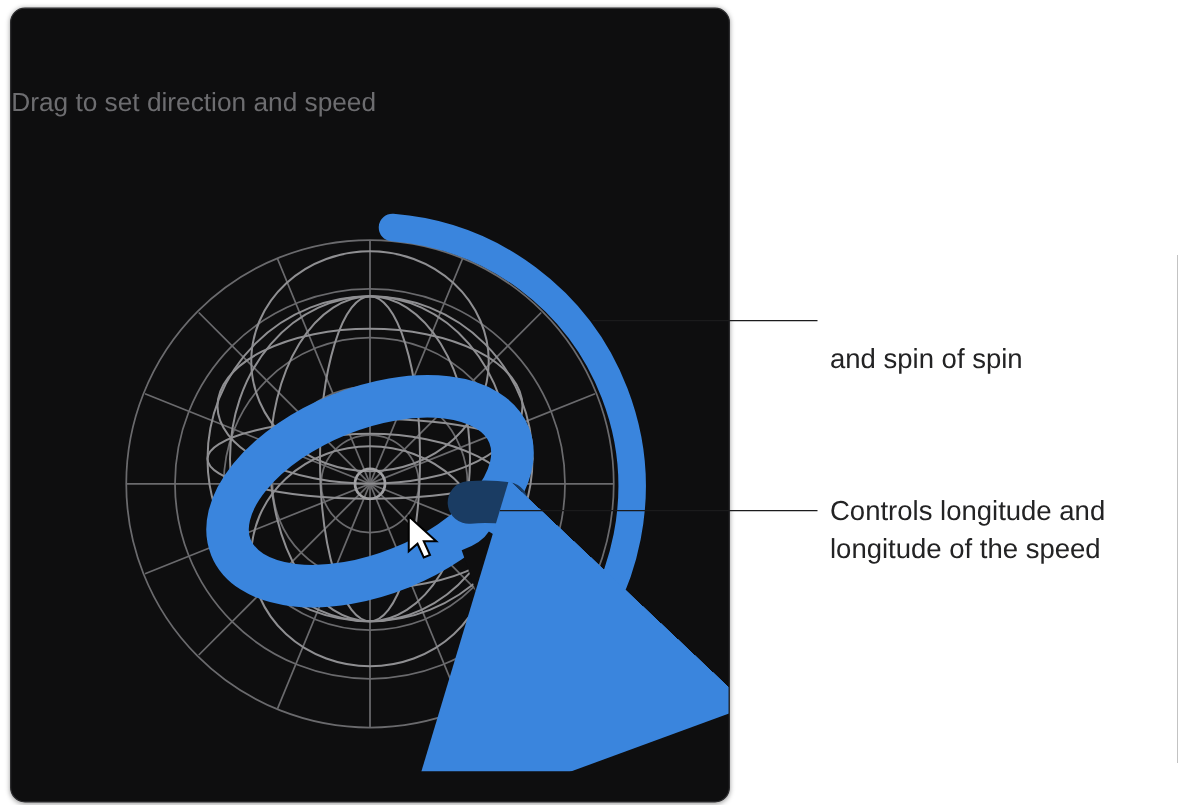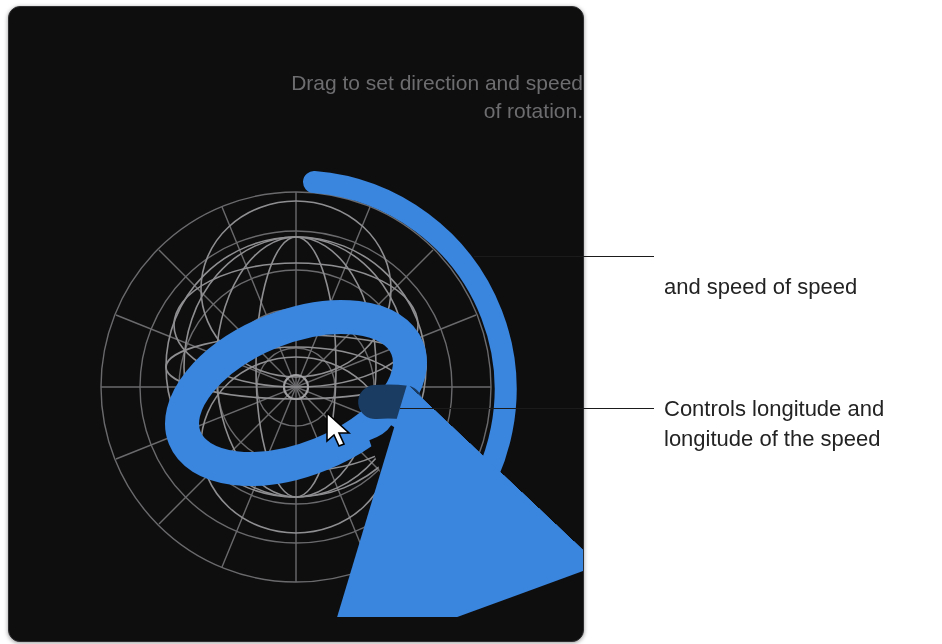--- a/index.html
+++ b/index.html
@@ -6,36 +6,35 @@
   .stage{position:relative;width:942px;height:644px;}
   .panel{position:absolute;left:8px;top:6px;width:574px;height:634px;background:#0e0e0f;border-radius:12px;border:1px solid #2e2e30;box-shadow:0 1px 4px rgba(0,0,0,.4);overflow:hidden;}
   .titlebar{position:relative;height:42px;border-bottom:1px solid #000;background:linear-gradient(#1b1b1c,#131314);}
   .tl-dot{position:absolute;left:18px;top:12px;width:18px;height:18px;border-radius:50%;background:#2d2d2f;border:1px solid #454547;}
   .titlebtn{position:absolute;left:50%;top:50%;transform:translate(-50%,-50%);display:flex;align-items:center;color:#ededef;font-size:21px;letter-spacing:.2px;cursor:default;}
   .disclosure{display:flex;flex-direction:column;margin-left:10px;gap:2px;}
   .disclosure span{display:block;width:0;height:0;border-left:6px solid transparent;border-right:6px solid transparent;}
   .disc-up{border-bottom:6px solid #d8d8da;}
   .disc-dn{border-top:6px solid #d8d8da;}
   .info-btn{position:absolute;right:14px;top:10px;width:22px;height:22px;border-radius:50%;background:#6d6d70;color:#0f0f10;font-style:italic;font-family:Georgia,serif;font-size:15px;font-weight:bold;text-align:center;line-height:22px;}
-  .hint{position:absolute;left:0;right:0;top:62px;color:#6d6d70;text-align:right;font-size:21px;line-height:28px;}
+  .hint{position:absolute;left:0;right:0;top:62px;color:#6d6d70;text-align:left;font-size:21px;line-height:28px;}
   .hud{position:absolute;left:0;top:130px;width:574px;height:480px;}
   .hud svg{width:100%;height:100%;display:block;}
   .callout{position:absolute;color:#232324;font-size:22px;line-height:30px;}
   .callout .line{position:absolute;border-top:1px solid #1b1b1c;}
   .callout .txt{position:absolute;white-space:nowrap;}
 </style>
 </head>
 <body>
 <div class="stage">
 
   <div class="panel">
 
     <div class="hint">
       <div>Drag to set direction and speed</div>
-      <div>of rotation.</div>
     </div>
 
     <div class="hud">
       <svg viewBox="0 0 574 480" xmlns="http://www.w3.org/2000/svg">
         <defs>
           <marker id="arr" viewBox="0 0 20 20" refX="6" refY="10" markerWidth="12" markerHeight="12" orient="auto">
             <path d="M0,0 L20,10 L0,20 Z" fill="#3a85dd"></path>
           </marker>
         </defs>
 
@@ -83,21 +82,21 @@
           <path d="M0,0 L0,28 L7,22 L12,33 L17,31 L12,20 L22,20 Z" fill="#fff" stroke="#000" stroke-width="1.6"></path>
         </g>
       </svg>
     </div>
   </div>
 
   <div class="callout" style="left:474px;top:256px;height:1px;">
     <div class="line" style="left:0;width:180px;top:0;"></div>
     <div class="txt" style="left:190px;top:-14px;">
       <br>
-      <span>and speed of speed</span>
+      <span>and spin of spin</span>
     </div>
   </div>
 
   <div class="callout" style="left:400px;top:408px;height:1px;">
     <div class="line" style="left:0;width:254px;top:0;"></div>
     <div class="txt" style="left:264px;top:-14px;">
       <span>Controls longitude and</span><br>
       <span>longitude of the speed</span>
     </div>
   </div>

